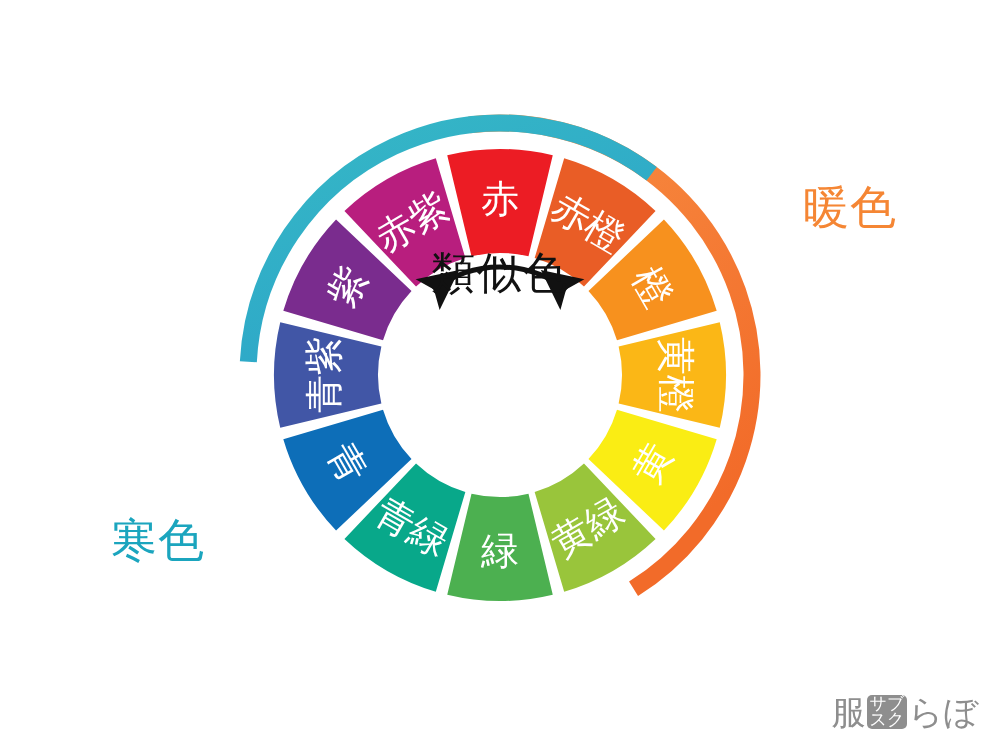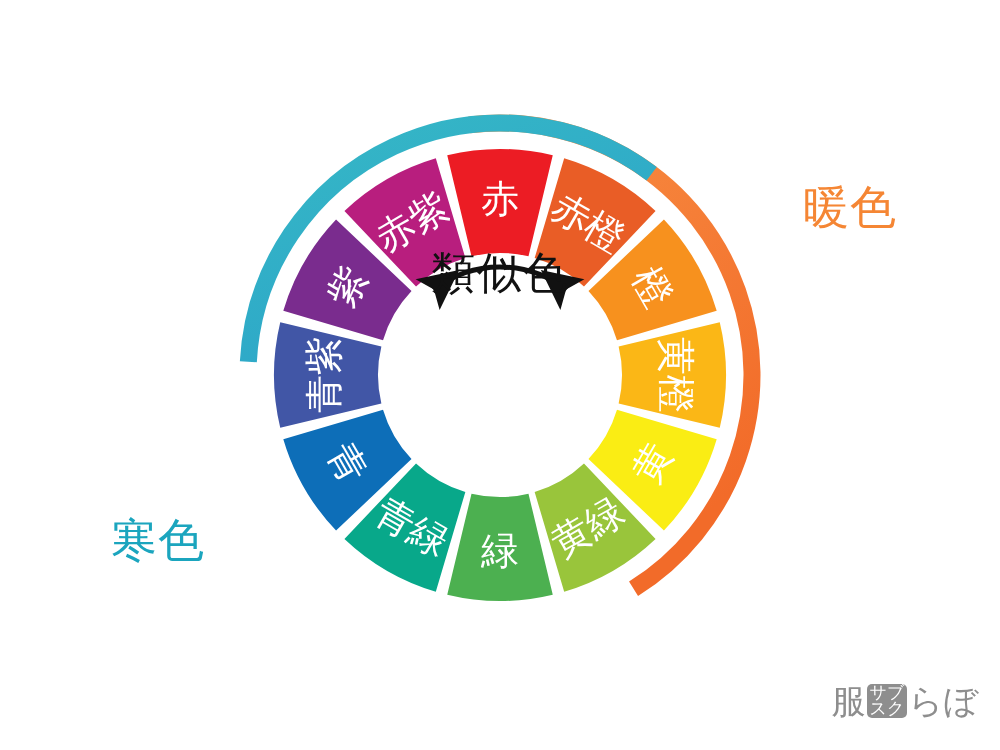--- a/index.html
+++ b/index.html
@@ -66,21 +66,21 @@
   }
   #watermark .wm-box {
     background: #8e8e8e;
     color: #ffffff;
     display: inline-flex;
     flex-direction: column;
     justify-content: center;
     align-items: center;
     border-radius: 5px;
     padding: 2px 3px;
-    margin: 16px 1px;
+    margin: 5px 1px;
     line-height: 0.92;
     font-size: 17px;
     letter-spacing: 0px;
     height: 34px;
     box-sizing: border-box;
   }
 </style>
 </head>
 <body>
 

